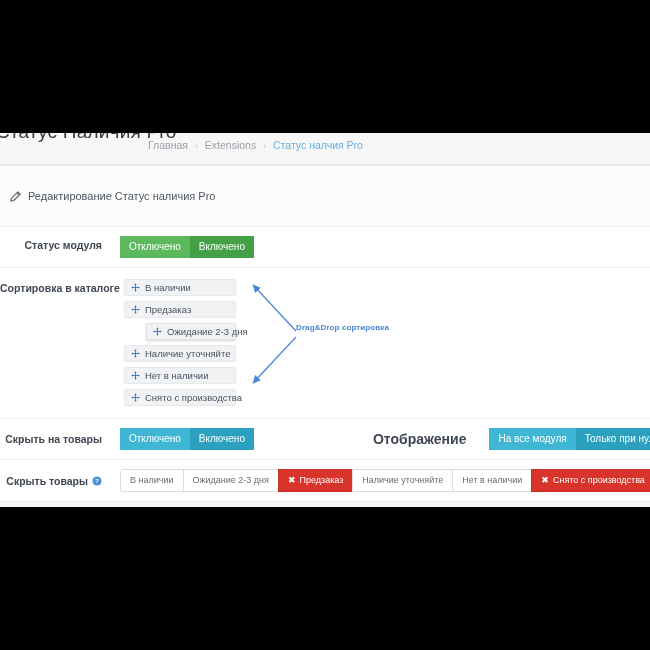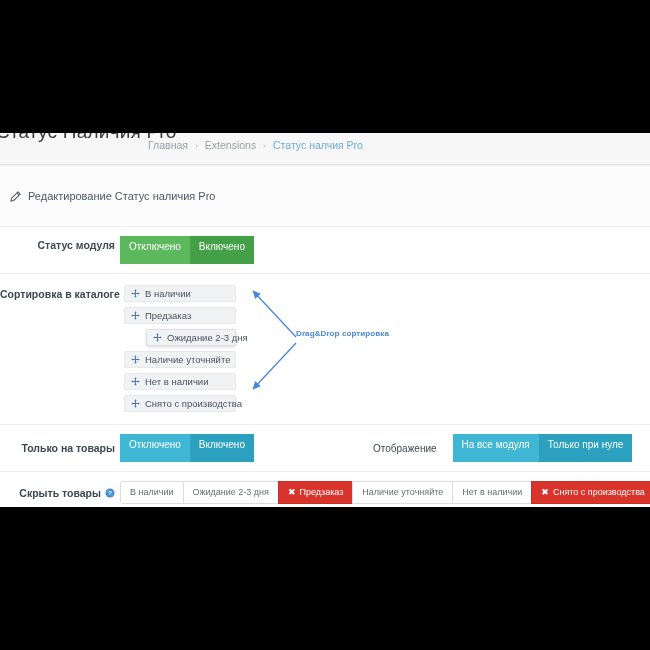--- a/index.html
+++ b/index.html
@@ -110,36 +110,36 @@
     min-height: 34px;
     padding: 9px 0;
     box-sizing: border-box;
   }
   .form-row.no-border { border-bottom: none; }
 
   .ctrl-label {
     width: 120px;
     flex: 0 0 120px;
     text-align: right;
-    padding-right: 5px;
+    padding-right: 18px;
     box-sizing: border-box;
     font-size: 10.5px;
     font-weight: bold;
     color: #3f4752;
     line-height: 18px;
     white-space: nowrap;
   }
   .ctrl-field { flex: 1 1 auto; position: relative; }
 
   
   .btn-group { display: inline-flex; vertical-align: top; }
   .tgl {
     font-size: 10px;
     line-height: 1;
-    padding: 6px 9px 12px 9px;
+    padding: 6px 9px 6px 9px;
     border: none;
     color: #fff;
     cursor: pointer;
     white-space: nowrap;
     font-family: "Liberation Sans", sans-serif;
     text-align: center;
   }
   .tgl.green-off { background: #5cb85c; }
   .tgl.green-on  { background: #43a047; }
   .tgl.teal-off  { background: #3fb6d3; }
@@ -196,24 +196,24 @@
   }
 
   
   .split-row { display: flex; align-items: center; }
   .split-right {
     display: flex;
     align-items: center;
     margin-left: 119px;
   }
   .inline-label {
-    font-size: 10px;
-    font-weight: normal;
+    font-size: 14px;
+    font-weight: bold;
     color: #3f4752;
-    margin-right: 16px;
+    margin-right: 23px;
     white-space: nowrap;
   }
 
   
   .hide-row { align-items: center; }
   .hide-label {
     display: flex;
     align-items: center;
     justify-content: flex-end;
     gap: 4px;
@@ -370,21 +370,21 @@
                 <line x1="54" y1="58" x2="11" y2="104" stroke="#4a86d8" stroke-width="1.3" marker-end="url(#ah)"></line>
               </svg>
 
               <div class="annotation">Drag&amp;Drop сортировка</div>
             </div>
 
           </div>
         </div>
 
         <div class="form-row split-row">
-          <div class="ctrl-label">Только на товары</div>
+          <div class="ctrl-label">Скрыть на товары</div>
           <div>
             <div class="btn-group">
               <button class="tgl teal-off">Отключено</button>
               <button class="tgl teal-on">Включено</button>
             </div>
           </div>
 
           <div class="split-right">
             <span class="inline-label">Отображение</span>
             <div class="btn-group">

